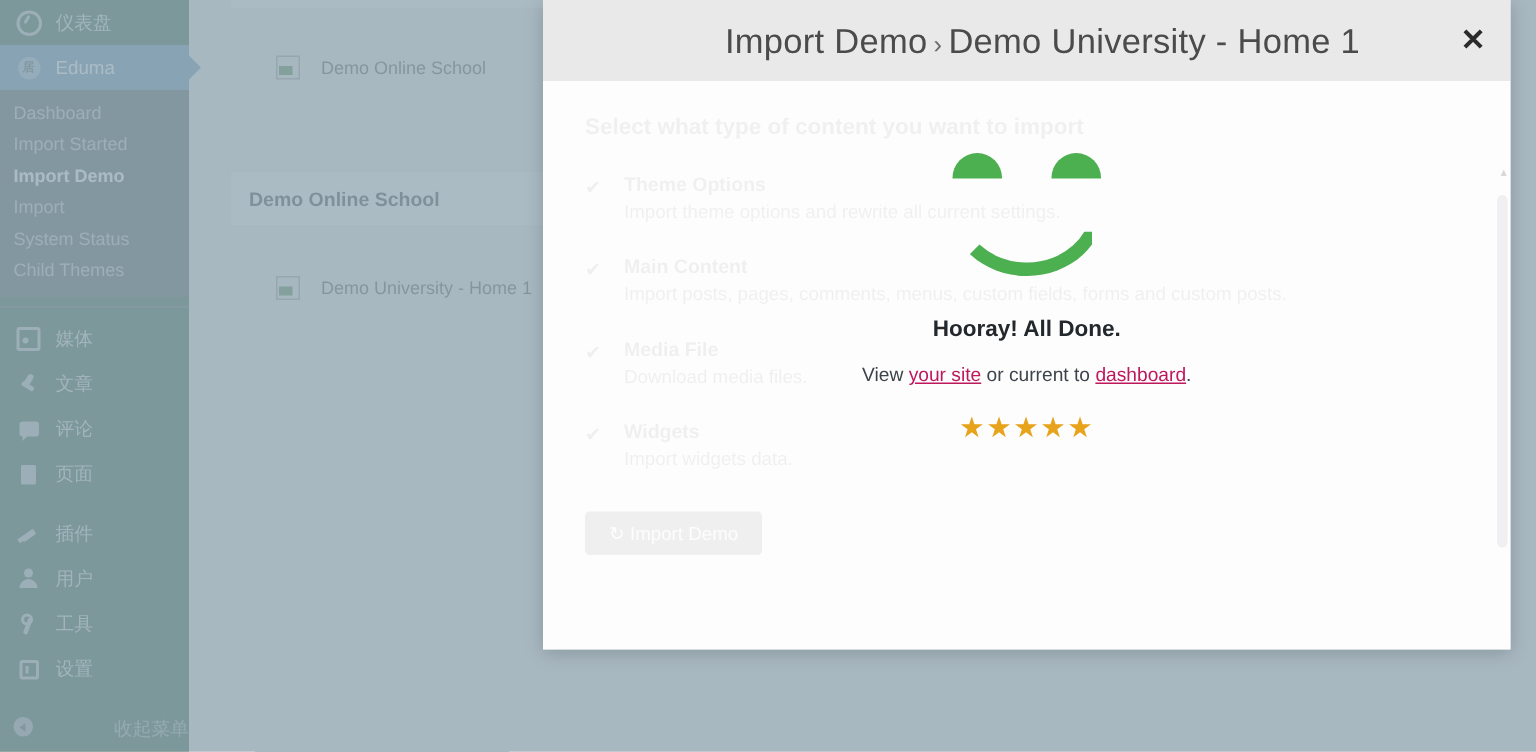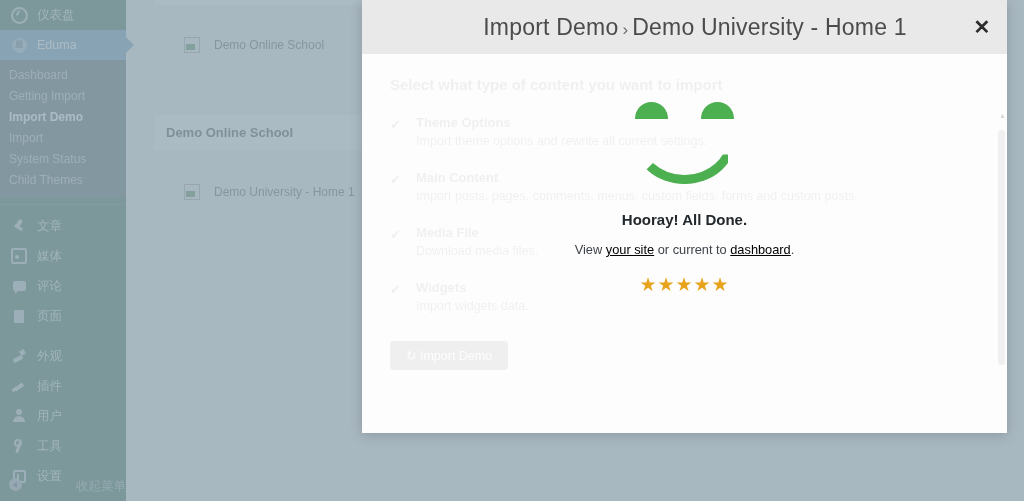--- a/index.html
+++ b/index.html
@@ -375,21 +375,21 @@
     font-size: 15px;
     font-weight: bold;
     color: #23282d;
   }
   .done-sub {
     margin-top: 14px;
     font-size: 12.8px;
     color: #3c434a;
   }
   .done-sub a {
-    color: #000000;
+    color: #be185d;
     text-decoration: underline;
   }
   .stars {
     margin-top: 16px;
     font-size: 19px;
     color: #e8a31c;
     letter-spacing: 1px;
   }
 
   
@@ -450,62 +450,56 @@
 
     <div class="menu-top current">
       <span class="mi">
           <span class="ic-eduma">居</span>
         </span>
       <span class="mlabel">Eduma</span>
     </div>
 
     <div class="submenu">
       <div class="sub-item">Dashboard</div>
-      <div class="sub-item">Getting Import</div>
+      <div class="sub-item">Import Started</div>
       <div class="sub-item current">Import Demo</div>
       <div class="sub-item">Import</div>
       <div class="sub-item">System Status</div>
       <div class="sub-item">Child Themes</div>
     </div>
 
     <div class="menu-sep"></div>
 
     <div class="menu-top">
       <span class="mi">
+          <span class="ic ic-media"></span>
+        </span>
+      <span class="mlabel">媒体</span>
+    </div>
+    <div class="menu-top">
+      <span class="mi">
           <span class="ic ic-pin"></span>
         </span>
       <span class="mlabel">文章</span>
     </div>
     <div class="menu-top">
       <span class="mi">
-          <span class="ic ic-media"></span>
-        </span>
-      <span class="mlabel">媒体</span>
-    </div>
-    <div class="menu-top">
-      <span class="mi">
           <span class="ic ic-comment"></span>
         </span>
       <span class="mlabel">评论</span>
     </div>
     <div class="menu-top">
       <span class="mi">
           <span class="ic ic-page"></span>
         </span>
       <span class="mlabel">页面</span>
     </div>
 
     <div class="menu-gap"></div>
 
-    <div class="menu-top">
-      <span class="mi">
-          <span class="ic ic-brush"></span>
-        </span>
-      <span class="mlabel">外观</span>
-    </div>
     <div class="menu-top">
       <span class="mi">
           <span class="ic ic-plug"></span>
         </span>
       <span class="mlabel">插件</span>
     </div>
     <div class="menu-top">
       <span class="mi">
           <span class="ic ic-user"></span>
         </span>

